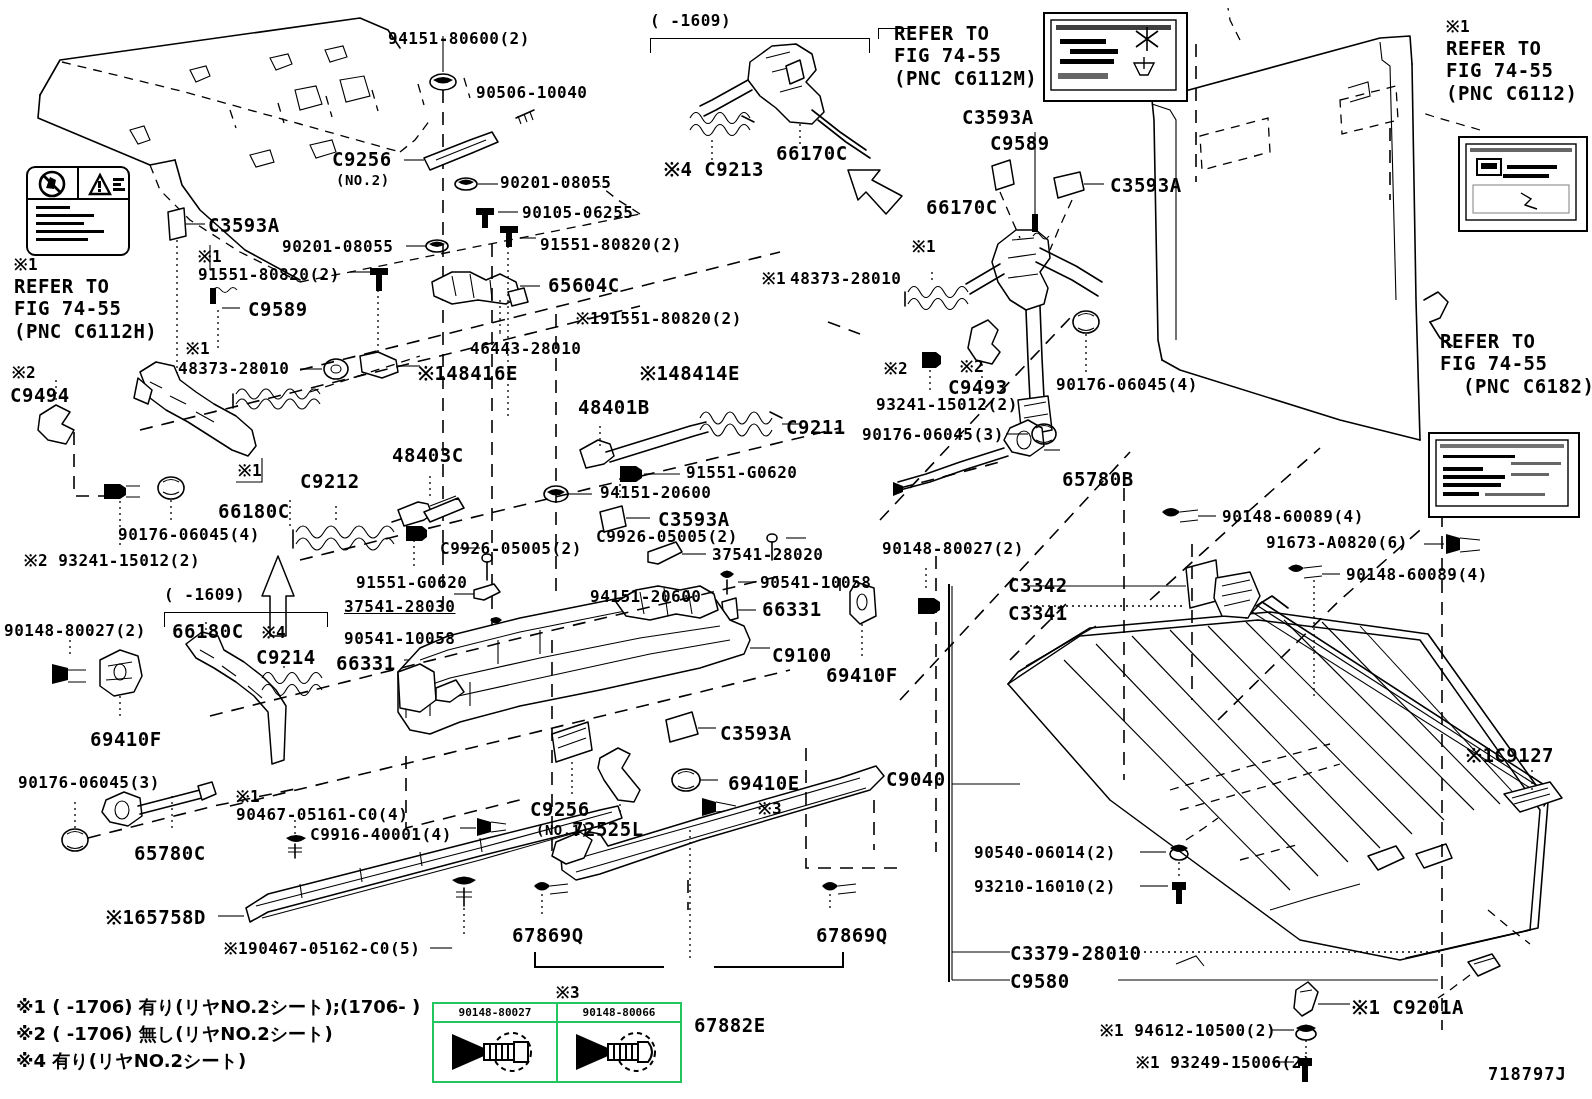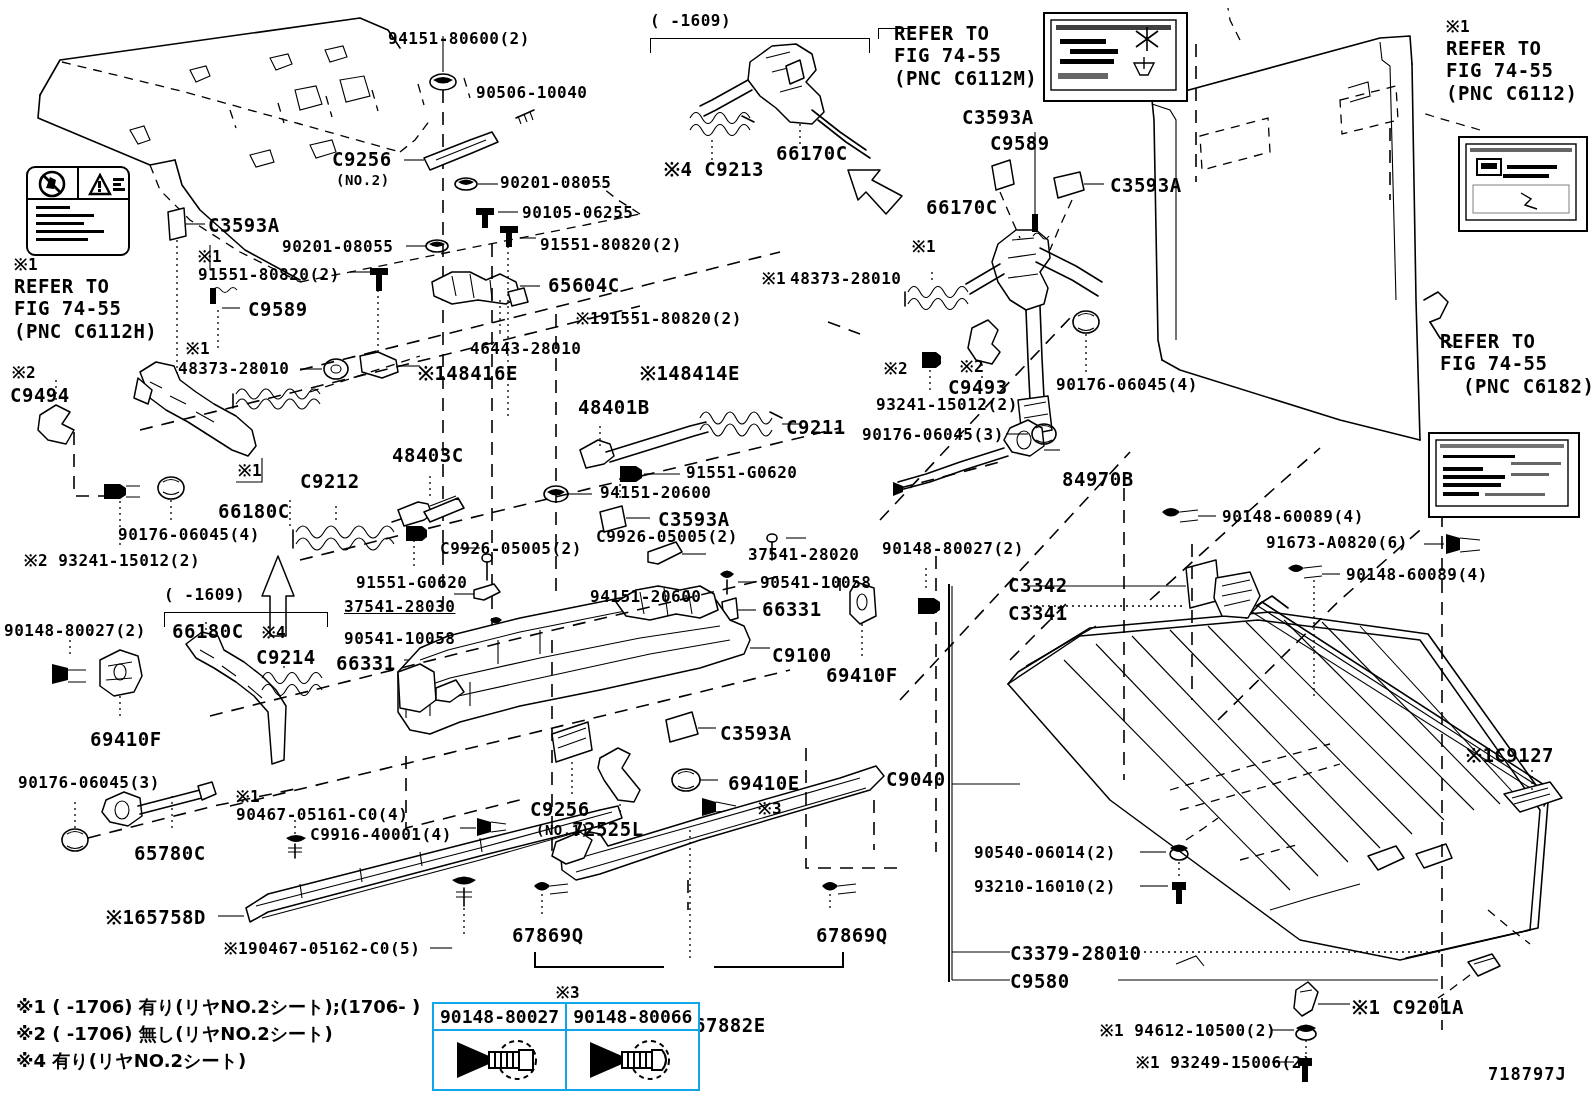--- a/index.html
+++ b/index.html
@@ -35,21 +35,21 @@
   .dot{fill:none;stroke:#000;stroke-width:1.3;stroke-dasharray:2 4;}
   .wht{fill:#fff;stroke:#000;stroke-width:1.5;stroke-linejoin:round;}
   
   .cautionbox{position:absolute;border:2px solid #000;border-radius:9px;background:#fff;}
   .cautionbox .divh{position:absolute;left:0;right:0;height:2px;background:#000;}
   .cautionbox .divv{position:absolute;top:0;width:2px;background:#000;}
   
   .refbox{position:absolute;border:2px solid #000;background:#fff;padding:3px;}
   
   #screwtable{position:absolute;border:2px solid #000;border-collapse:collapse;background:#fff;}
-  #screwtable td{border:2px solid #0ea5e9;text-align:center;font-family:"DejaVu Sans Mono","Liberation Mono",monospace;font-weight:bold;font-size:18px;padding:2px 6px;}
+  #screwtable td{border:2px solid #22c55e;text-align:center;font-family:"DejaVu Sans Mono","Liberation Mono",monospace;font-weight:bold;font-size:11px;padding:2px 6px;}
   #screwtable td.cell-img{height:54px;}
 </style>
 </head>
 <body>
 
 <div id="sheet">
 
   <svg class="art" viewBox="0 0 1592 1099">
 
     <path class="stk" d="M40 95 L60 60 L360 18 L388 30 L400 48"></path>
@@ -633,21 +633,21 @@
   <div class="lbl" style="left:238px;top:462px;">※1</div>
   <div class="lbl big" style="left:218px;top:500px;">66180C</div>
   <div class="lbl big" style="left:300px;top:470px;">C9212</div>
   <div class="lbl big" style="left:392px;top:444px;">48403C</div>
   <div class="lbl big" style="left:578px;top:396px;">48401B</div>
   <div class="lbl big" style="left:786px;top:416px;">C9211</div>
   <div class="lbl" style="left:686px;top:464px;">91551-G0620</div>
   <div class="lbl" style="left:600px;top:484px;">94151-20600</div>
   <div class="lbl big" style="left:658px;top:508px;">C3593A</div>
   <div class="lbl" style="left:596px;top:528px;">C9926-05005(2)</div>
-  <div class="lbl" style="left:712px;top:546px;margin-left:36px;">37541-28020</div>
+  <div class="lbl" style="left:712px;top:546px;">37541-28020</div>
   <div class="lbl" style="left:760px;top:574px;">90541-10058</div>
   <div class="lbl big" style="left:762px;top:598px;">66331</div>
   <div class="lbl" style="left:118px;top:526px;">90176-06045(4)</div>
   <div class="lbl" style="left:24px;top:552px;">※2 93241-15012(2)</div>
   <div class="lbl" style="left:440px;top:540px;">C9926-05005(2)</div>
   <div class="lbl" style="left:356px;top:574px;">91551-G0620</div>
   <div class="lbl" style="left:344px;top:598px;text-decoration:underline;">37541-28030</div>
   <div class="lbl" style="left:590px;top:588px;">94151-20600</div>
   <div class="lbl" style="left:344px;top:630px;">90541-10058</div>
   <div class="lbl big" style="left:336px;top:652px;">66331</div>
@@ -679,21 +679,21 @@
   <div class="lbl big" style="left:962px;top:106px;">C3593A</div>
   <div class="lbl big" style="left:990px;top:132px;">C9589</div>
   <div class="lbl big" style="left:1110px;top:174px;">C3593A</div>
   <div class="lbl" style="left:912px;top:238px;">※1</div>
   <div class="lbl" style="left:960px;top:358px;">※2</div>
   <div class="lbl big" style="left:948px;top:376px;">C9493</div>
   <div class="lbl" style="left:884px;top:360px;">※2</div>
   <div class="lbl" style="left:876px;top:396px;">93241-15012(2)</div>
   <div class="lbl" style="left:1056px;top:376px;">90176-06045(4)</div>
   <div class="lbl" style="left:862px;top:426px;">90176-06045(3)</div>
-  <div class="lbl big" style="left:1062px;top:468px;">84970B</div>
+  <div class="lbl big" style="left:1062px;top:468px;">65780B</div>
   <div class="lbl" style="left:882px;top:540px;">90148-80027(2)</div>
   <div class="lbl big" style="left:1008px;top:574px;">C3342</div>
   <div class="lbl big" style="left:1008px;top:602px;">C3341</div>
   <div class="lbl" style="left:1222px;top:508px;">90148-60089(4)</div>
   <div class="lbl" style="left:1266px;top:534px;">91673-A0820(6)</div>
   <div class="lbl" style="left:1346px;top:566px;">90148-60089(4)</div>
   <div class="lbl big" style="left:1466px;top:744px;">※1C9127</div>
   <div class="lbl big" style="left:886px;top:768px;">C9040</div>
   <div class="lbl" style="left:974px;top:844px;">90540-06014(2)</div>
   <div class="lbl" style="left:974px;top:878px;">93210-16010(2)</div>

